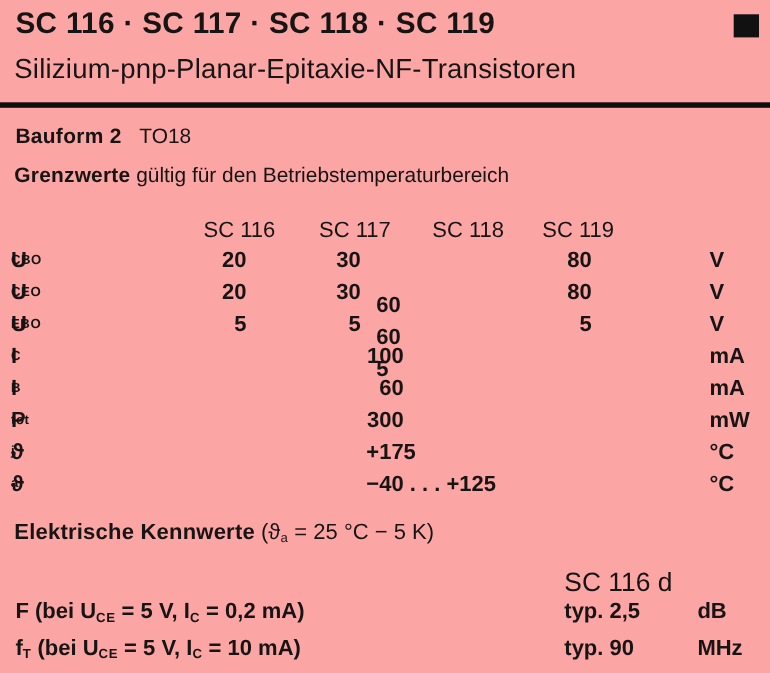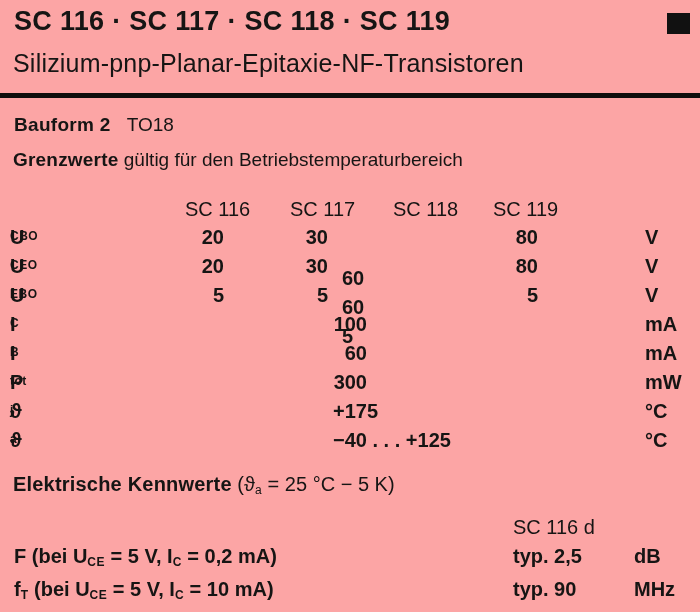--- a/index.html
+++ b/index.html
@@ -46,21 +46,21 @@
   .c1{left:132px;width:92px;text-align:right;}
   .c2{left:236px;width:92px;text-align:right;}
   .c3{left:342px;width:92px;text-align:left;margin-top:41px;}
   .c4{left:446px;width:92px;text-align:right;}
   .unit{left:645px;}
   .mid-num{left:280px;width:87px;text-align:right;}
   .mid-range{left:333px;}
   
   .kenn-heading{position:absolute;left:13px;top:473px;font-size:20px;white-space:nowrap;}
   .kenn-heading .bold{font-weight:bold;letter-spacing:0.2px;}
-  .kenn-colhead{position:absolute;left:513px;top:516px;font-size:20px;white-space:nowrap;}
+  .kenn-colhead{position:absolute;left:513px;top:516px;font-size:24px;white-space:nowrap;}
   .krow{position:absolute;left:0;width:700px;height:28px;font-size:20px;font-weight:bold;}
   .krow span{white-space:nowrap;}
   .krow .cond{position:absolute;left:14px;}
   .krow .typ{position:absolute;left:513px;}
   .krow .kunit{position:absolute;left:634px;}
 </style>
 </head>
 <body>
 
 <div class="sheet">

